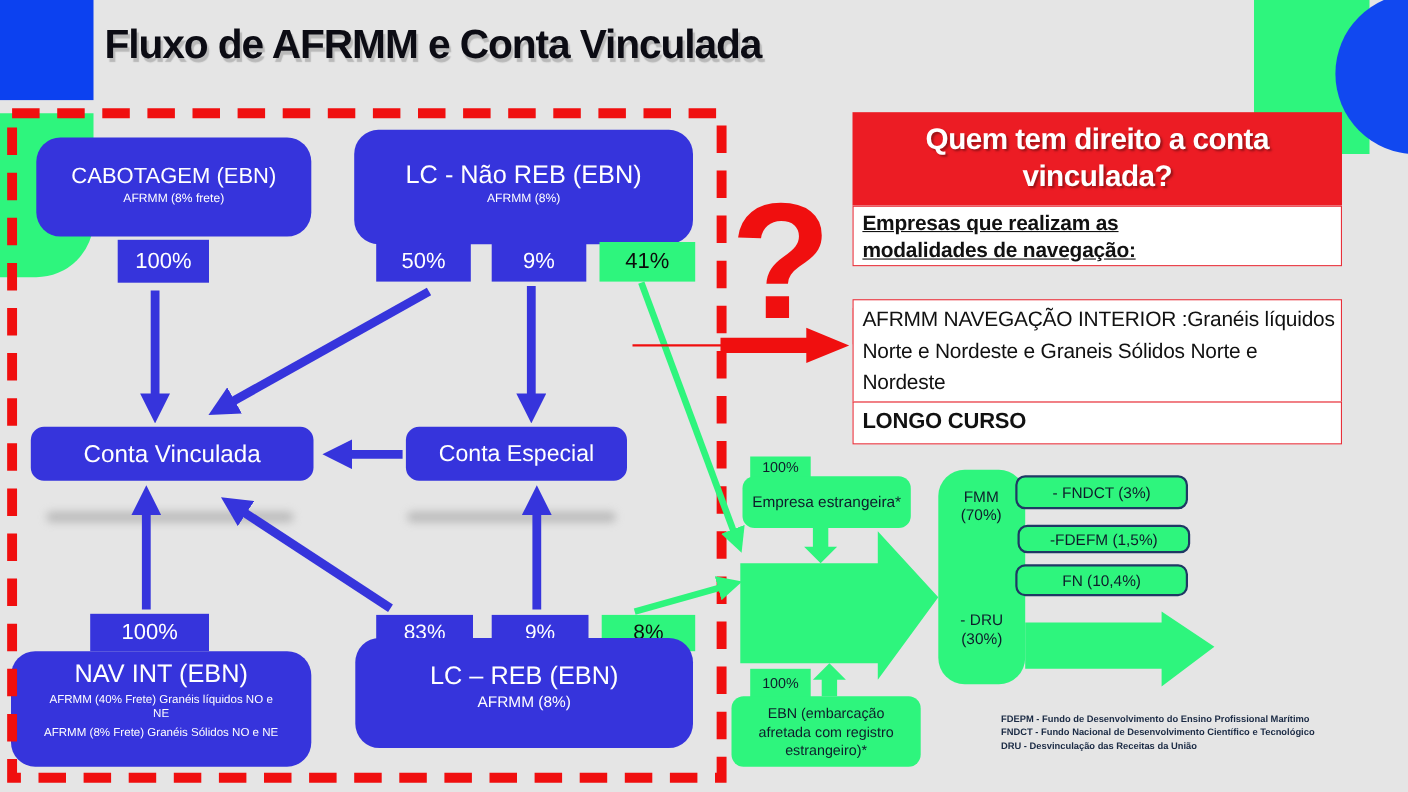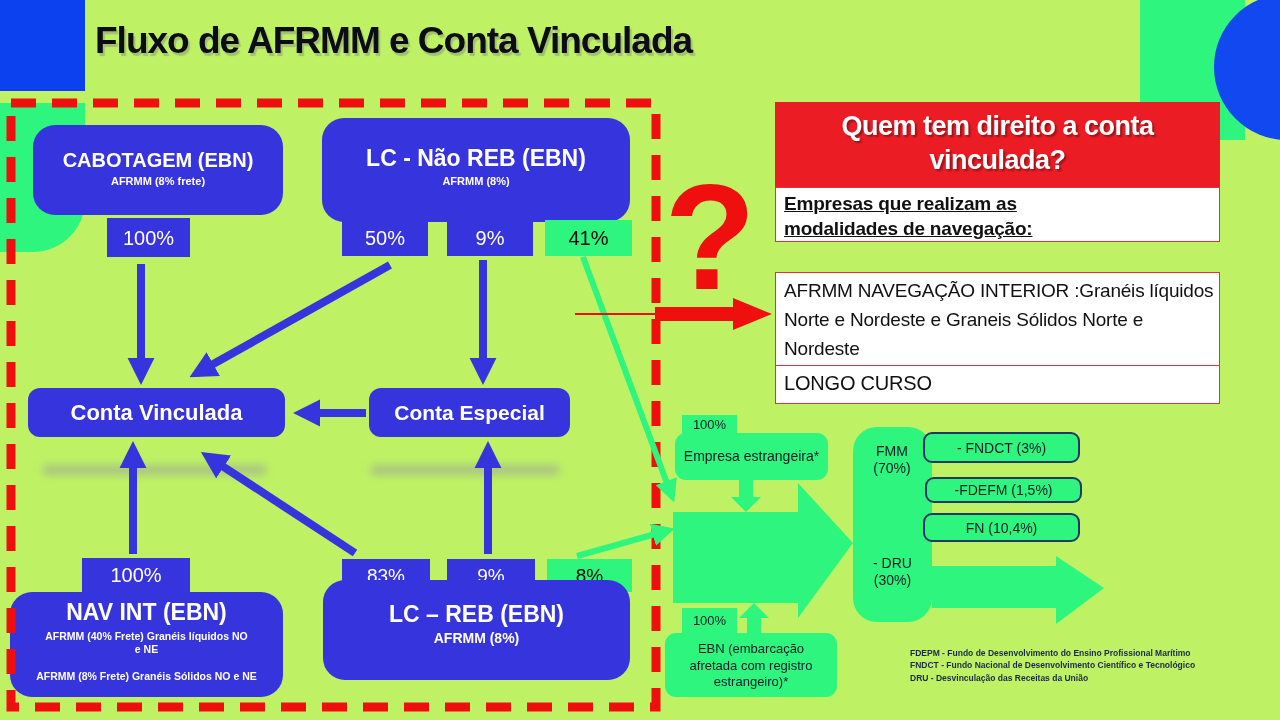--- a/index.html
+++ b/index.html
@@ -1,44 +1,44 @@
 <!DOCTYPE html>
 <html><head>
 <meta charset="utf-8">
 <style>
   * { margin:0; padding:0; box-sizing:border-box; }
   html,body { width:1280px; height:720px; overflow:hidden; background:#fff;
               font-family:"Liberation Sans", sans-serif; }
   .abs { position:absolute; }
-  #stage { position:relative; width:1280px; height:720px; background:#bef264; }
+  #stage { position:relative; width:1280px; height:720px; background:#e5e5e5; }
 
   
   .deco-blue-rect { left:0; top:7; width:85px; height:91px; background:#0c41f0; }
   .deco-green-shape { left:-50px; top:103px; width:135px; height:149px; background:#2ef57d;
                       border-radius:0 0 52px 0; }
   .deco-green-square { left:1140px; top:0; width:105px; height:140px; background:#2ef57d; }
   .deco-blue-circle { left:1214px; top:-6px; width:146px; height:146px; border-radius:50%; background:#1148f0; }
 
   .title { left:95px; top:20px; width:820px; font-size:37px; font-weight:800; color:#0c0c14;
            letter-spacing:-1px; text-shadow:2px 3px 1px rgba(130,130,130,.45); }
 
   
-  .bbox { background:#3634dc; color:#fff; text-align:center;font-weight:bold; }
+  .bbox { background:#3634dc; color:#fff; text-align:center; }
   .rnd { border-radius:22px; }
   .box-cab   { left:33px;  top:125px; width:250px; height:90px;  padding-top:24px; }
   .box-lcnr  { left:322px; top:118px; width:308px; height:104px; padding-top:27px; }
   .box-cv    { left:28px;  top:388px; width:257px; height:49px;  border-radius:12px; line-height:49px; font-size:22px; }
   .box-ce    { left:369px; top:388px; width:201px; height:49px;  border-radius:12px; line-height:49px; font-size:21px; }
   .box-nav   { left:10px;  top:592px; width:273px; height:105px; padding-top:7px; }
   .box-lcreb { left:323px; top:580px; width:307px; height:100px; padding-top:21px; }
   .bt-lg  { font-size:20px; }
   .bt-xl  { font-size:23px; }
   .bt-sub { font-size:11px; margin-top:3px; }
   .bt-sub2{ font-size:14px; margin-top:2px; }
-  .navline { font-size:10.5px; line-height:13px; margin:14px auto; }
+  .navline { font-size:10.5px; line-height:13px; margin:4px auto; }
 
   .tab { background:#3634dc; color:#fff; text-align:center; font-size:20px; }
   .tab-green { background:#2ef57d; color:#0b0b0b; }
   .t-cab100 { left:107px; top:218px; width:83px; height:39px; line-height:41px; }
   .t-50  { left:342px; top:220px; width:86px; height:36px; line-height:37px; }
   .t-9a  { left:447px; top:220px; width:86px; height:36px; line-height:37px; }
   .t-41  { left:545px; top:220px; width:87px; height:36px; line-height:37px; }
   .t-nav100 { left:82px;  top:558px; width:108px; height:34px; line-height:35px; }
   .t-83  { left:342px; top:559px; width:88px; height:33px; line-height:34px; font-size:19px; }
   .t-9b  { left:447px; top:559px; width:88px; height:33px; line-height:34px; font-size:19px; }
@@ -57,21 +57,21 @@
   .panel-head { position:absolute; left:0; top:0; width:445px; height:85px; background:#ec1c24;
                 color:#fff; font-size:27px; font-weight:700; text-align:center; padding-top:7px;
                 line-height:34px; letter-spacing:-.5px; text-shadow:2px 2px 2px rgba(0,0,0,.35); }
   .panel-head span { display:inline-block; width:350px; }
   .prow { position:absolute; left:0; width:445px; border:1.5px solid #e8303a; background:#fff;
           color:#111; padding-left:8px; letter-spacing:-.2px; }
   .prow-1 { top:85px;  height:55px; font-size:19px; font-weight:700; line-height:25px; padding-top:3px; }
   .prow-1 span { display:inline-block; width:330px;text-decoration:underline; }
   .prow-2 { top:138.5px; height:33px; font-size:24px; line-height:30px;margin-top:39px; }
   .prow-3 { top:170px; height:94px; font-size:19px; line-height:29px; padding-top:3px; }
-  .prow-4 { top:262.5px; height:39px; font-size:20px; line-height:35px; }
+  .prow-4 { top:262.5px; height:39px; font-size:20px; line-height:35px;font-weight:bold; }
 
   
   .g { background:#2ef57d; color:#0e1d2b; text-align:center; }
   .gtab { font-size:13px; }
   .t-emp100 { left:682px; top:415px; width:55px; height:19px; line-height:20px; }
   .t-ebn100 { left:682px; top:608px; width:55px; height:26px; line-height:26px; }
   .box-emp { left:675px; top:433px; width:153px; height:47px; border-radius:11px; font-size:14px; line-height:47px; }
   .box-ebn { left:665px; top:633px; width:172px; height:64px; border-radius:11px; font-size:13px;
              line-height:16.5px; padding-top:8px; }
   .box-ebn span { display:inline-block; width:145px; }

